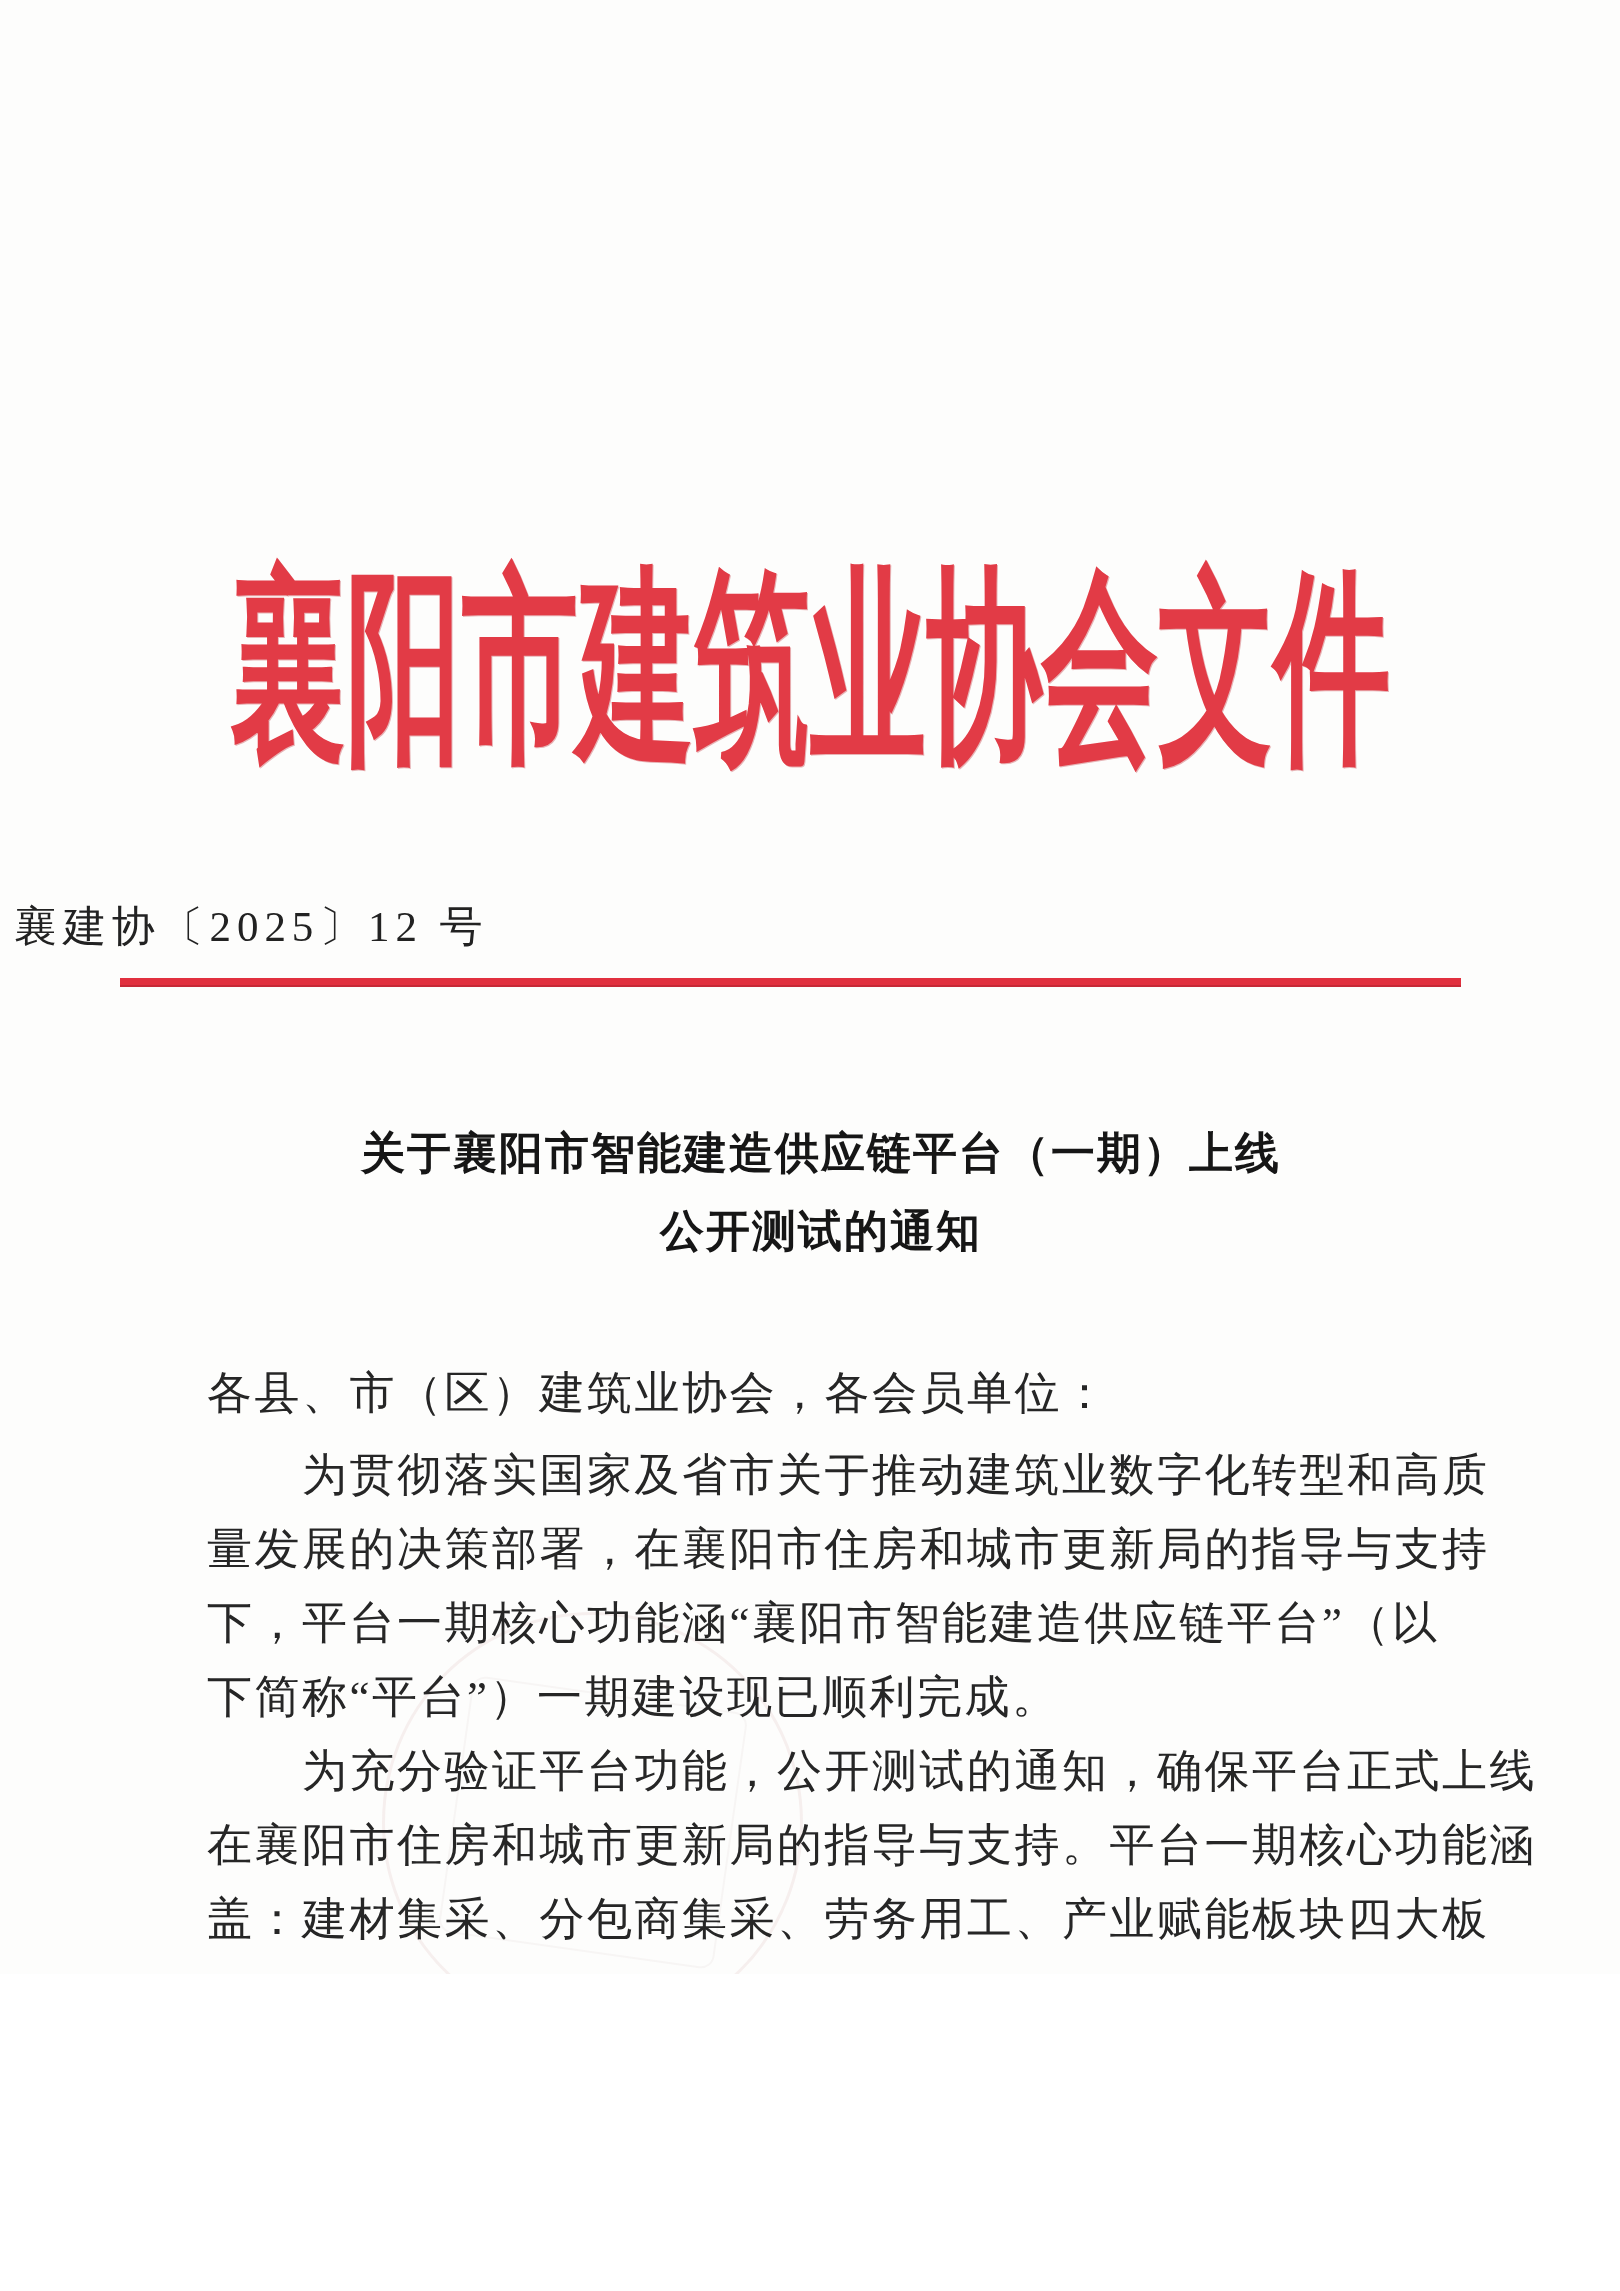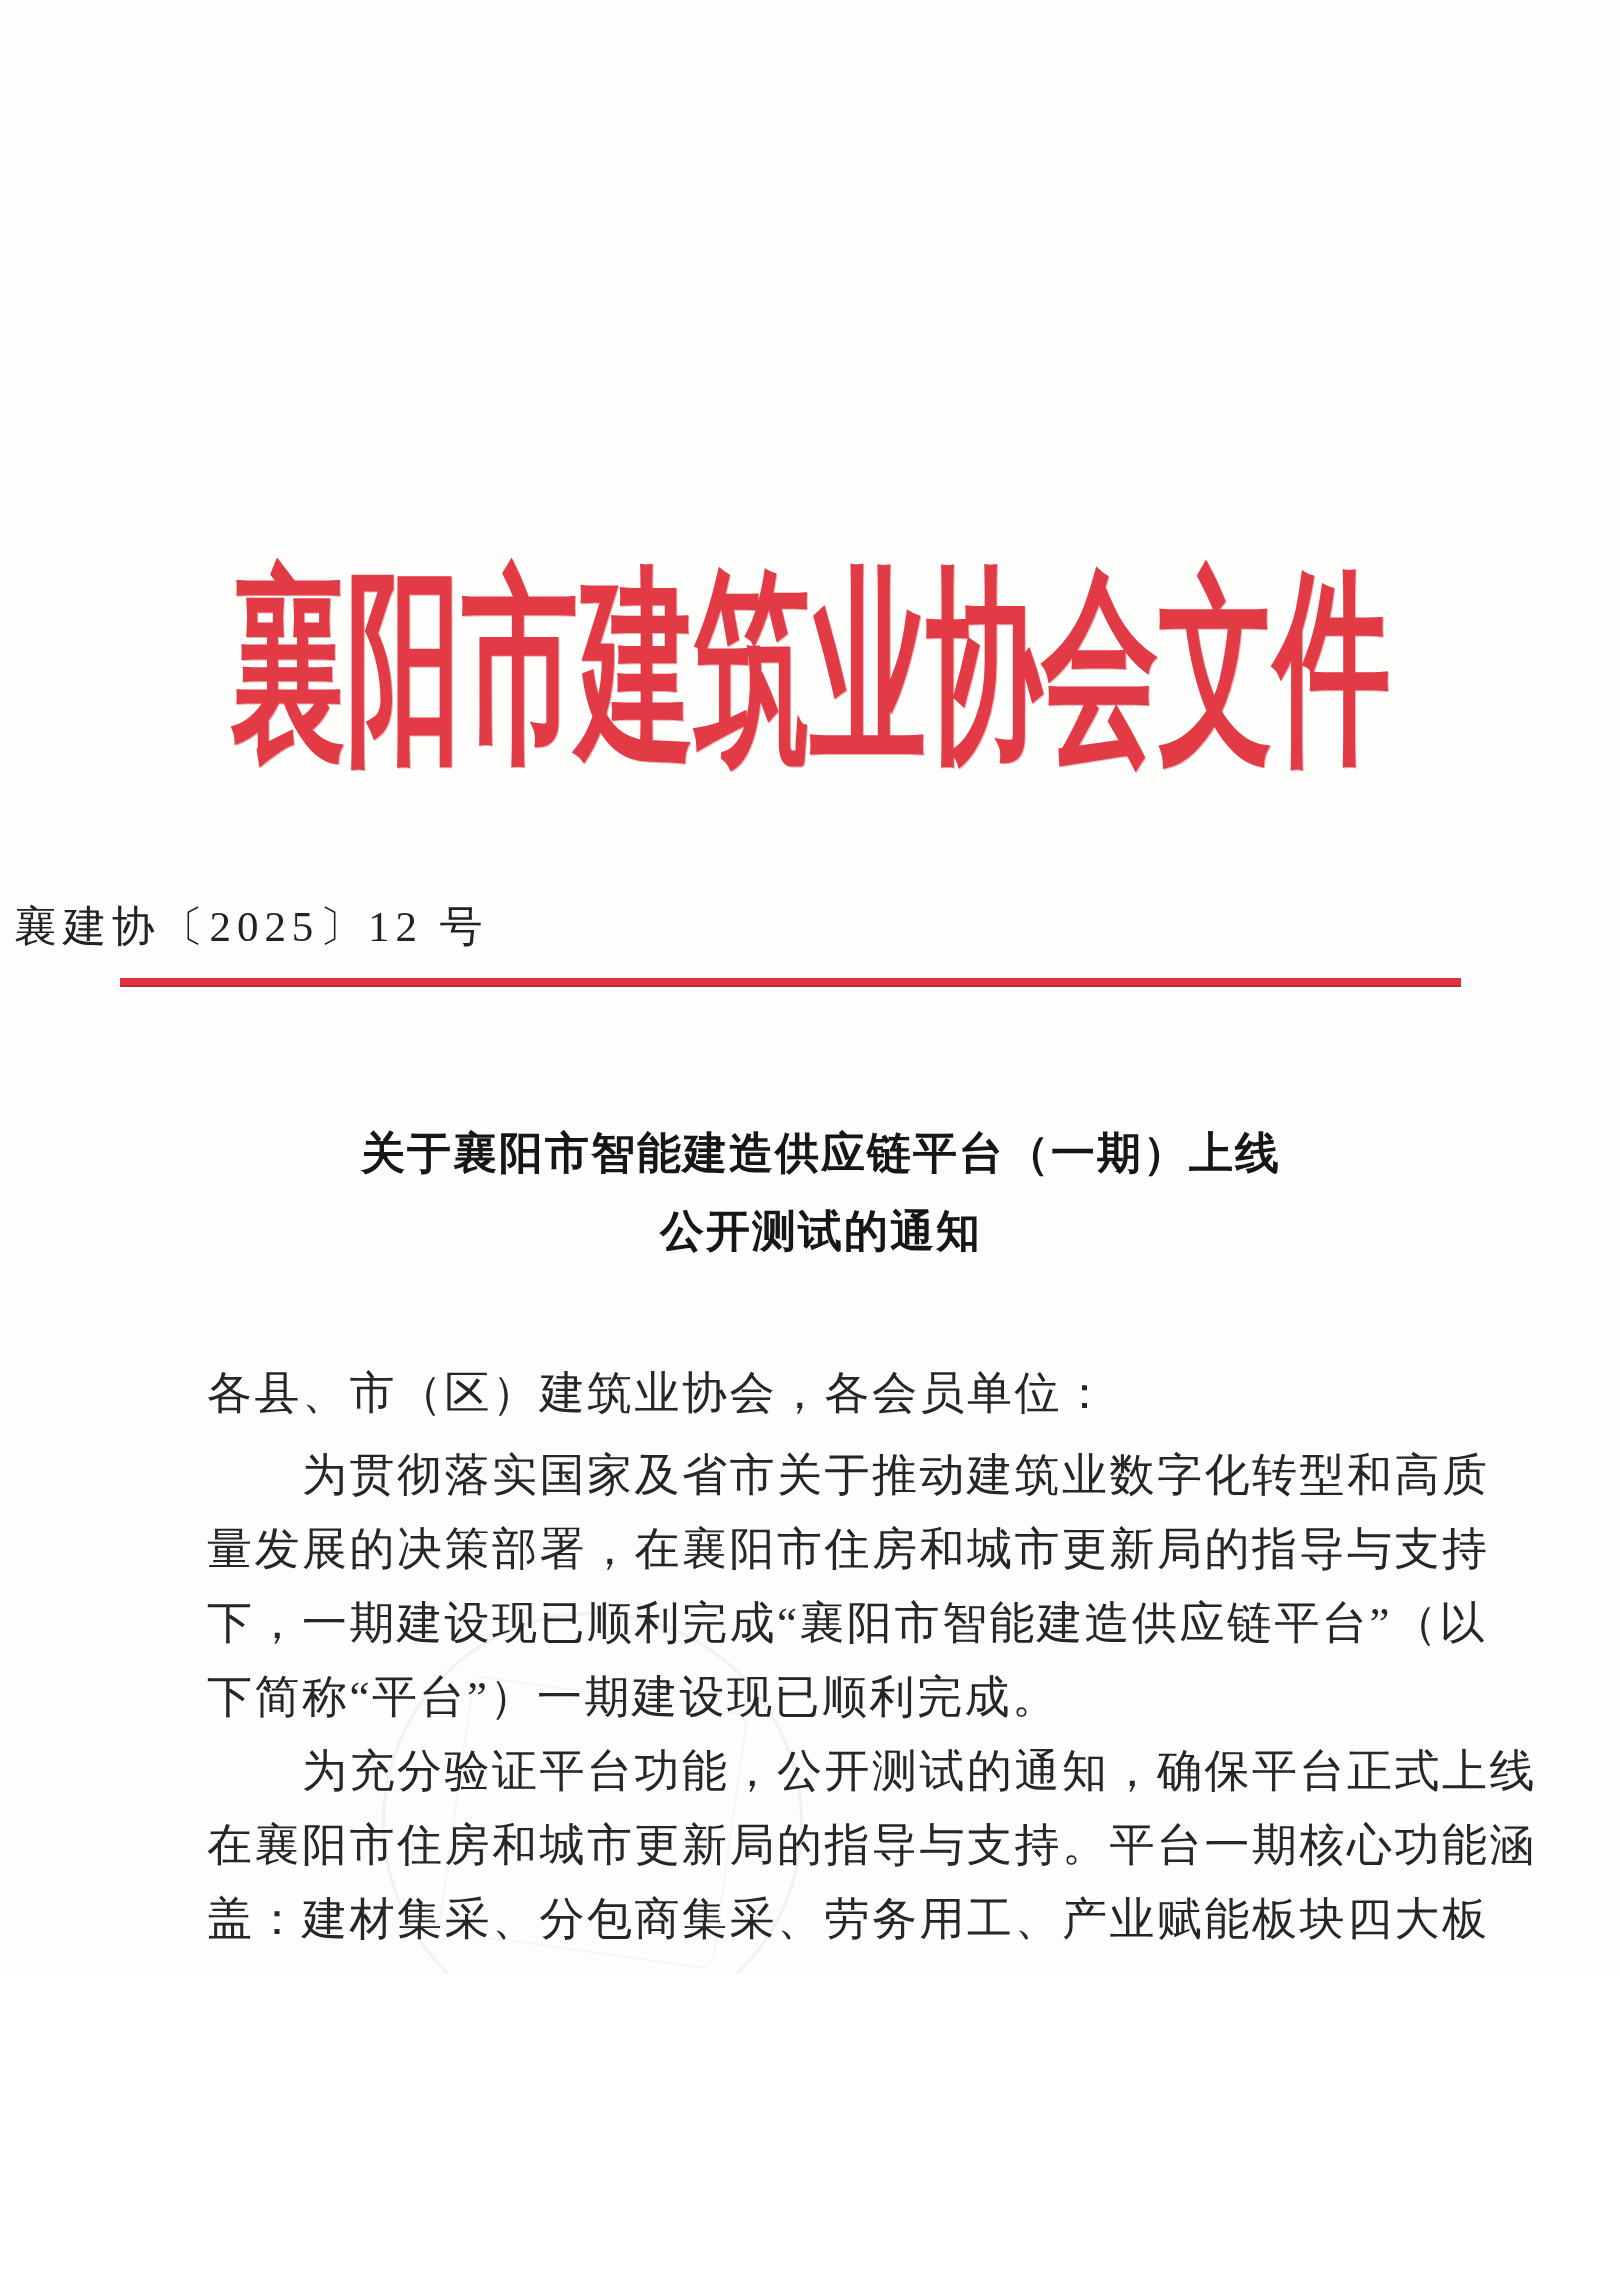--- a/index.html
+++ b/index.html
@@ -144,21 +144,21 @@
     <div class="doc-title-line">公开测试的通知</div>
   </div>
 
   <div class="stamp-bleed"></div>
 
   <div class="body-text">
     <div class="salutation line">各县、市（区）建筑业协会，各会员单位：</div>
     <div class="paragraph">
         <div class="line">　　为贯彻落实国家及省市关于推动建筑业数字化转型和高质</div>
         <div class="line">量发展的决策部署，在襄阳市住房和城市更新局的指导与支持</div>
-        <div class="line">下，一期建设现已顺利完成“襄阳市智能建造供应链平台”（以</div>
+        <div class="line">下，平台一期核心功能涵“襄阳市智能建造供应链平台”（以</div>
         <div class="line">下简称“平台”）一期建设现已顺利完成。</div>
       </div>
     <div class="paragraph">
         <div class="line">　　为充分验证平台功能，公开测试的通知，确保平台正式上线</div>
         <div class="line">在襄阳市住房和城市更新局的指导与支持。平台一期核心功能涵</div>
         <div class="line">盖：建材集采、分包商集采、劳务用工、产业赋能板块四大板</div>
       </div>
   </div>
 
   <div class="page-number">— 1 —</div>

